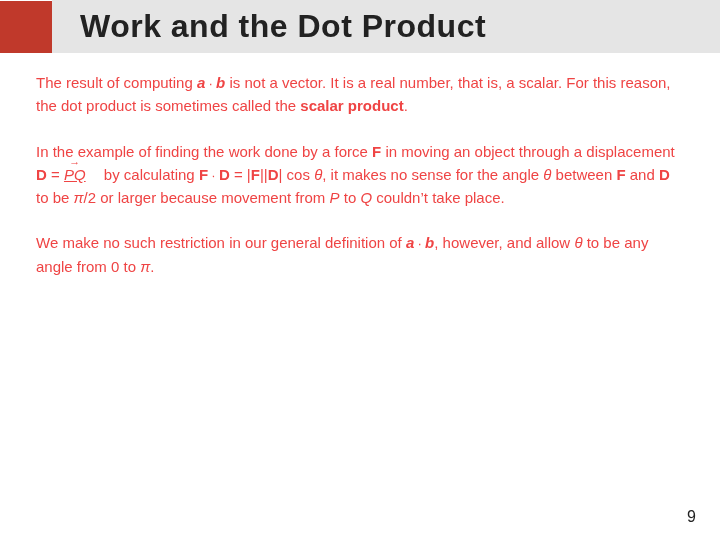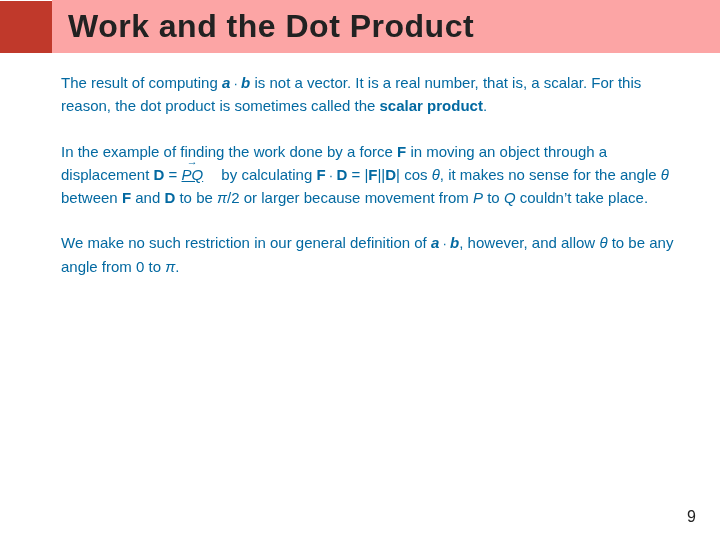--- a/index.html
+++ b/index.html
@@ -34,46 +34,45 @@
     }
 
     .title-accent {
       width: 52px;
       height: 52px;
       background: #c0392b;
       flex-shrink: 0;
     }
 
     .title-text-wrapper {
-      background: #fca5a5;
+      background: #e5e5e5;
       flex: 1;
-      padding: 8px 16px;
+      padding: 8px 28px;
       min-height: 52px;
       display: flex;
       align-items: center;
     }
 
     .title-text {
       font-size: 32px;
       font-weight: bold;
       color: #222222;
       letter-spacing: 0.5px;
     }
 
     
     .content-area {
       padding: 0 36px 0 36px;
     }
 
     .paragraph {
       font-size: 15px;
       line-height: 1.55;
-      color: #0369a1;
+      color: #ef4444;
       margin-bottom: 22px;
-      margin-left: 25px;
     }
 
     .paragraph strong {
       font-weight: bold;
     }
 
     
     .vec {
       position: relative;
       display: inline-block;

